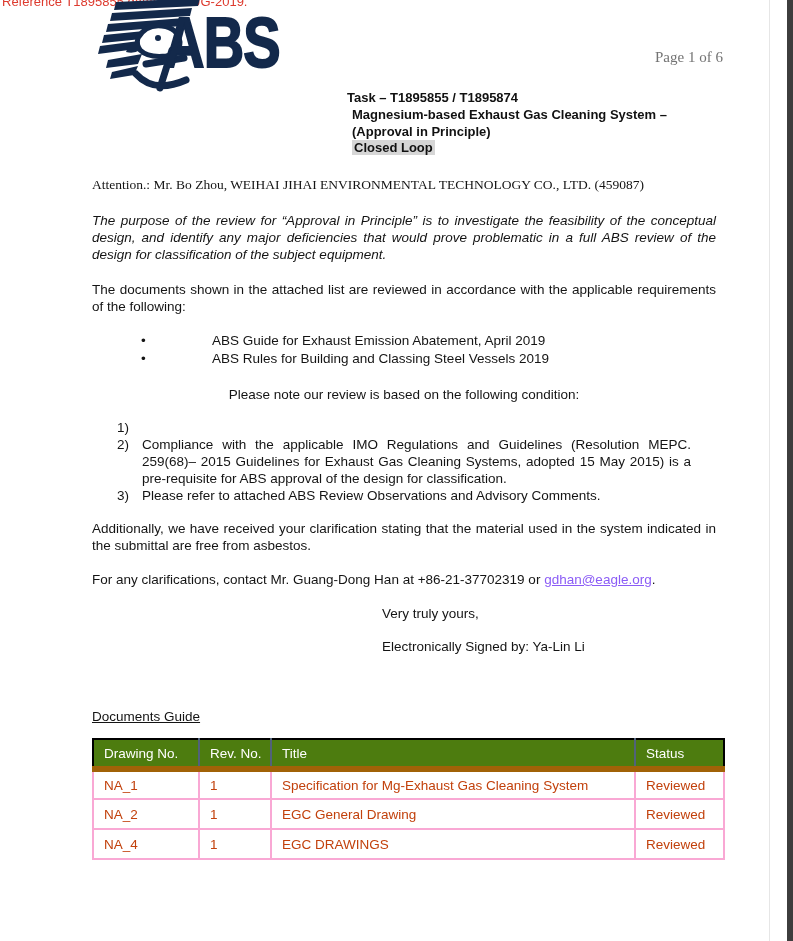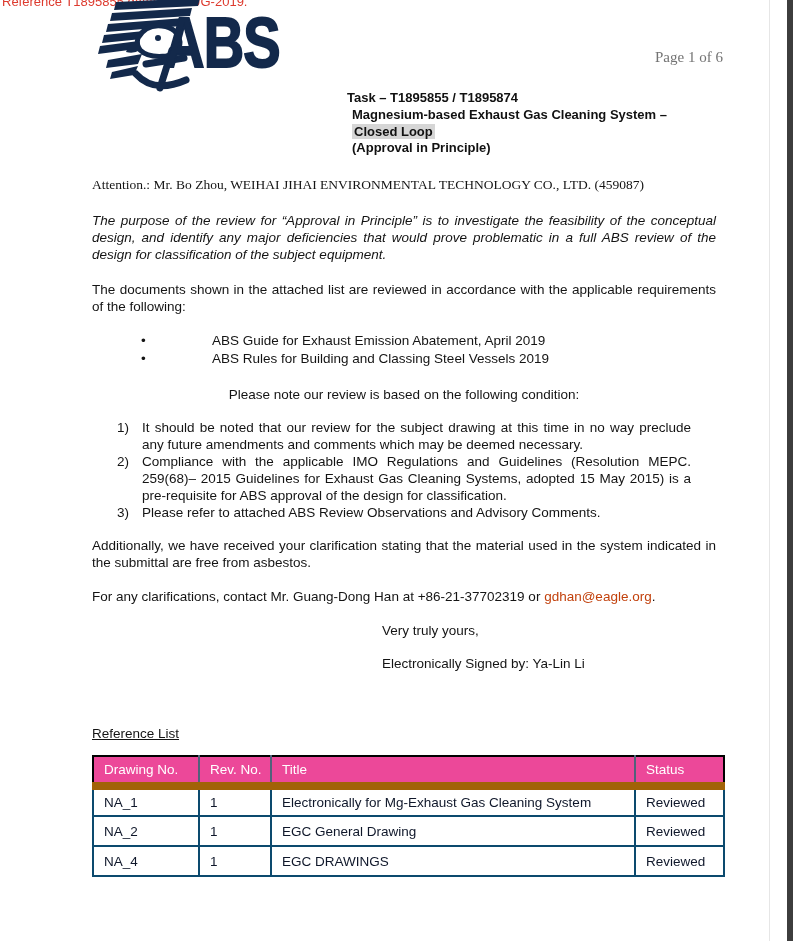--- a/index.html
+++ b/index.html
@@ -51,45 +51,45 @@
   .bullet-row  { display:flex; margin-bottom:1px; }
   .bullet-row .marker { margin-left:49px; width:25px; flex:none; }
   .bullet-row .btext  { flex:1;margin-left:46px; }
   .para3       { margin-bottom:16px !important;text-align:center; }
   .conds       { margin:0 0 16px 0; }
   .cond        { display:flex; }
   .cond .num   { margin-left:25px; width:25px; flex:none; }
   .cond .ctext { display:block; width:549px; text-align:justify; }
   .para4       { margin-bottom:17px !important; }
   .contact     { margin-bottom:17px !important; }
-  .email       { color:#c2410c; cursor:pointer; }
+  .email       { color:#8b5cf6; text-decoration:underline; cursor:pointer; }
 
   .sig { margin-left:290px; }
   .closing     { margin-bottom:16px !important; }
   .signer      { margin-bottom:17px !important; }
   .signer p    { margin:0; }
   .esign       { margin-bottom:0 !important; }
 
   .docs-title {
     margin:53px 0 13px 0 !important;
     text-decoration:underline;
   }
   table.docs {
     width:631px; border-collapse:collapse; table-layout:fixed;
     font-size:13.5px; border:2px solid #000;
   }
   table.docs th {
-    background:#ec4899; color:#ffffff; font-weight:normal; text-align:left;
+    background:#4d7c0f; color:#ffffff; font-weight:normal; text-align:left;
     height:30px; padding:0 4px 0 10px;
-    border-bottom:8px solid #a16207; border-left:2px solid #51627b;
+    border-bottom:6px solid #a16207; border-left:2px solid #51627b;
   }
   table.docs th:first-child { border-left:none; }
   table.docs td {
     height:30px; padding:0 4px 0 10px;
-    border:2px solid #0c4a6e; background:#fff; color:#0f172a;
+    border:2px solid #f9a8d4; background:#fff; color:#c2410c;
     white-space:nowrap; overflow:hidden;
   }
 </style>
 </head>
 <body>
 
 <div class="page">
 
   <div class="ref-line">Reference T1895855 dated 28-AUG-2019.</div>
 
@@ -114,22 +114,22 @@
       </g>
     </svg>
     <span class="logo-text">ABS</span>
   </div>
 
   <div class="page-num">Page 1 of 6</div>
 
   <div class="task-block">
     <div>Task – T1895855 / T1895874</div>
     <div class="indent">Magnesium-based Exhaust Gas Cleaning System –</div>
+    <div class="indent">(Approval in Principle)</div>
     <div class="indent"><span class="hl">Closed Loop</span></div>
-    <div class="indent">(Approval in Principle)</div>
   </div>
 
   <div class="content">
 
     <p class="attention">Attention.: Mr. Bo Zhou, WEIHAI JIHAI ENVIRONMENTAL TECHNOLOGY CO., LTD. (459087)</p>
 
     <p class="para1 just">The purpose of the review for “Approval in Principle” is to investigate the feasibility of the conceptual design, and identify any major deficiencies that would prove problematic in a full ABS review of the design for classification of the subject equipment.</p>
 
     <p class="para2 just">The documents shown in the attached list are reviewed in accordance with the applicable requirements of the following:</p>
 
@@ -142,63 +142,62 @@
         <span class="marker">•</span>
         <span class="btext">ABS Rules for Building and Classing Steel Vessels 2019</span>
       </div>
     </div>
 
     <p class="para3">Please note our review is based on the following condition:</p>
 
     <div class="conds">
       <div class="cond">
         <span class="num">1)</span>
-        <span class="ctext">It should be noted that our review for the subject drawing at this time in no way preclude any future amendments and comments which may be deemed necessary.</span>
       </div>
       <div class="cond">
         <span class="num">2)</span>
         <span class="ctext">Compliance with the applicable IMO Regulations and Guidelines (Resolution MEPC. 259(68)– 2015 Guidelines for Exhaust Gas Cleaning Systems, adopted 15 May 2015) is a pre-requisite for ABS approval of the design for classification.</span>
       </div>
       <div class="cond">
         <span class="num">3)</span>
         <span class="ctext">Please refer to attached ABS Review Observations and Advisory Comments.</span>
       </div>
     </div>
 
     <p class="para4 just">Additionally, we have received your clarification stating that the material used in the system indicated in the submittal are free from asbestos.</p>
 
     <p class="contact"><span>For any clarifications, contact Mr. Guang-Dong Han at +86-21-37702319 or </span><a class="email">gdhan@eagle.org</a><span>.</span></p>
 
     <div class="sig">
       <p class="closing">Very truly yours,</p>
       <p class="esign">Electronically Signed by: Ya-Lin Li</p>
     </div>
 
-    <p class="docs-title">Reference List</p>
+    <p class="docs-title">Documents Guide</p>
 
     <table class="docs">
       <colgroup>
           <col style="width:106px">
           <col style="width:72px">
           <col style="width:364px">
           <col style="width:89px">
         </colgroup>
       <thead>
         <tr>
           <th>Drawing No.</th>
           <th>Rev. No.</th>
           <th>Title</th>
           <th>Status</th>
         </tr>
       </thead>
       <tbody>
         <tr>
           <td>NA_1</td>
           <td>1</td>
-          <td>Electronically for Mg-Exhaust Gas Cleaning System</td>
+          <td>Specification for Mg-Exhaust Gas Cleaning System</td>
           <td>Reviewed</td>
         </tr>
         <tr>
           <td>NA_2</td>
           <td>1</td>
           <td>EGC General Drawing</td>
           <td>Reviewed</td>
         </tr>
         <tr>
           <td>NA_4</td>

